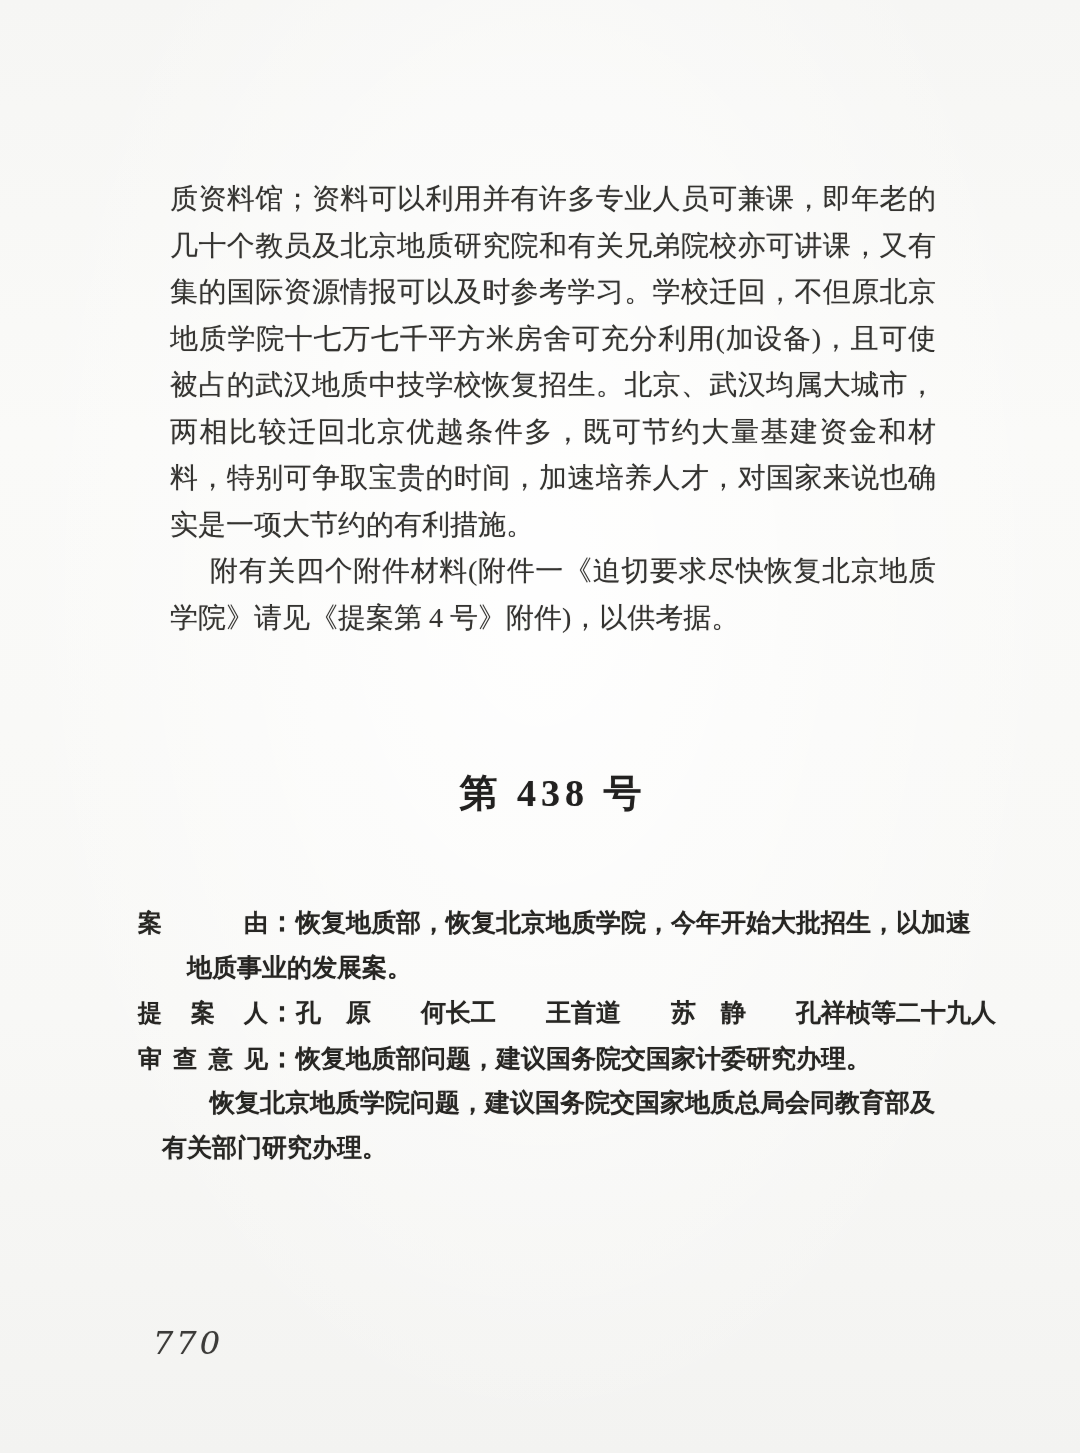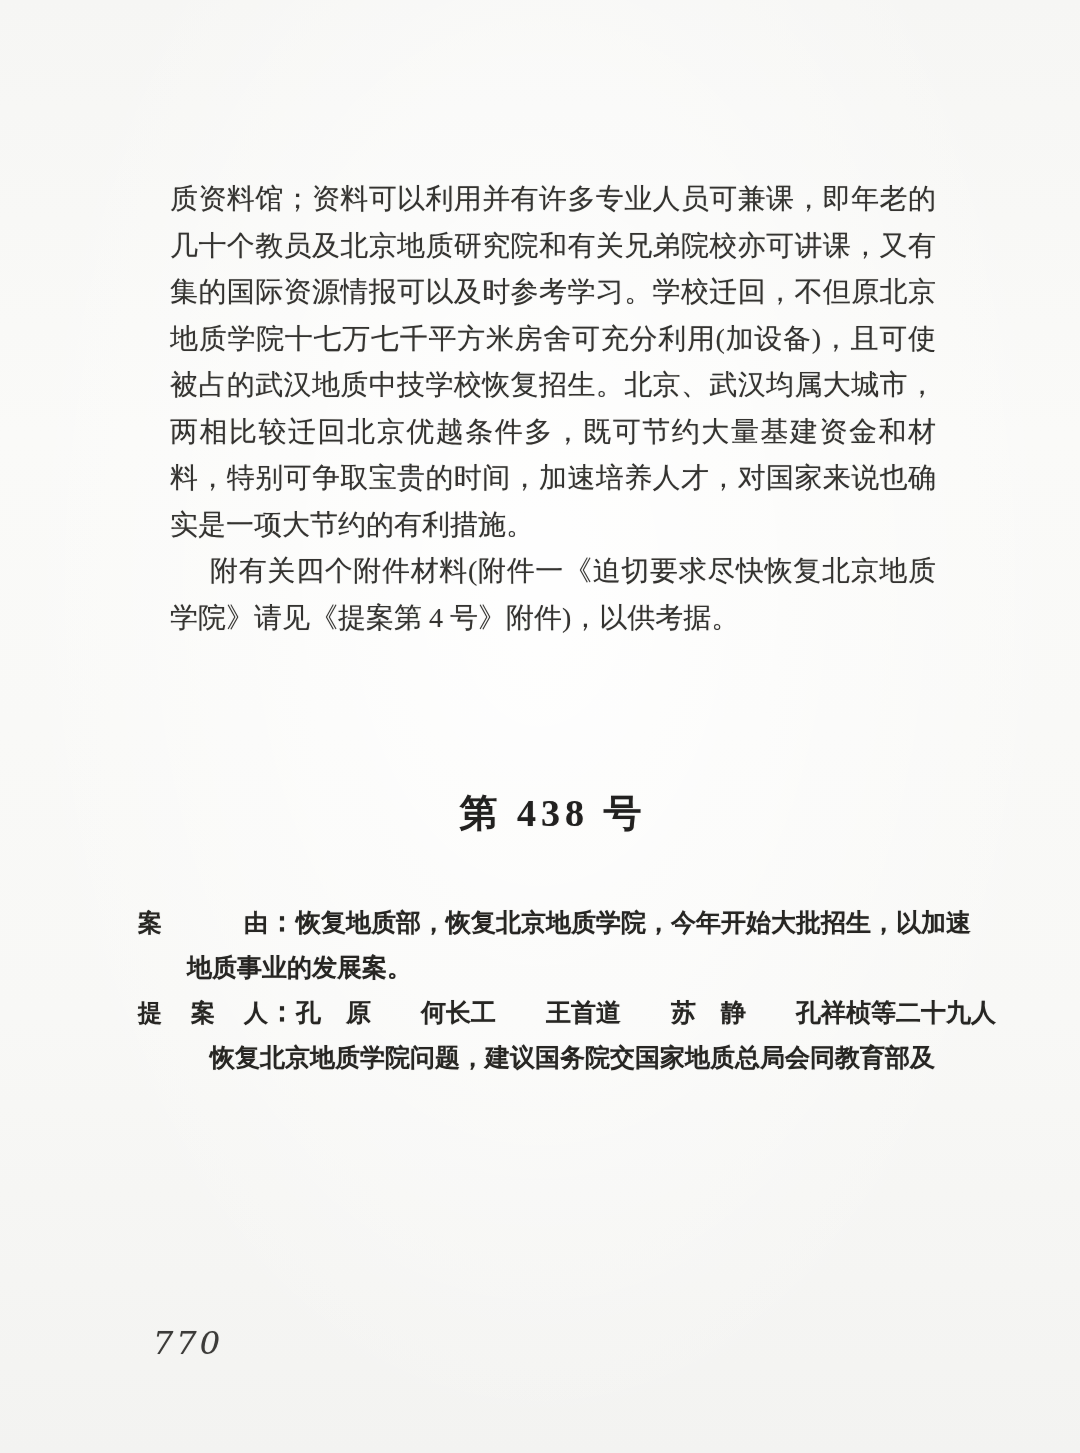--- a/index.html
+++ b/index.html
@@ -36,21 +36,21 @@
     white-space: normal;
     text-align: justify;
     text-align-last: justify;
   }
   .t-line.indent1 { padding-left: 40px; }
 
   
   .heading {
     position: absolute;
     left: 170px;
-    top: 788px;
+    top: 768px;
     width: 766px;
     text-align: center;
     font-size: 38px;
     font-weight: bold;
     letter-spacing: 5px;
     color: #222120;
   }
 
   
   .proposal {
@@ -113,19 +113,25 @@
     <div class="p-line">
       <span class="lbl">案由</span><span class="colon">：</span><span>恢复地质部，恢复北京地质学院，今年开始大批招生，以加速</span>
     </div>
     <div class="p-line">
       <span class="ind-case">地质事业的发展案。</span>
     </div>
     <div class="p-line">
       <span class="lbl">提案人</span><span class="colon">：</span><span>孔　原　　何长工　　王首道　　苏　静　　孔祥桢等二十九人</span>
     </div>
     <div class="p-line">
+      <span class="lbl">审查意见</span><span class="colon">：</span><span>恢复地质部问题，建议国务院交国家计委研究办理。</span>
+    </div>
+    <div class="p-line">
       <span class="ind-review2">恢复北京地质学院问题，建议国务院交国家地质总局会同教育部及</span>
+    </div>
+    <div class="p-line">
+      <span class="ind-review3">有关部门研究办理。</span>
     </div>
   </div>
 
   <div class="page-num">770</div>
 
 </div>
 
 </body></html>

